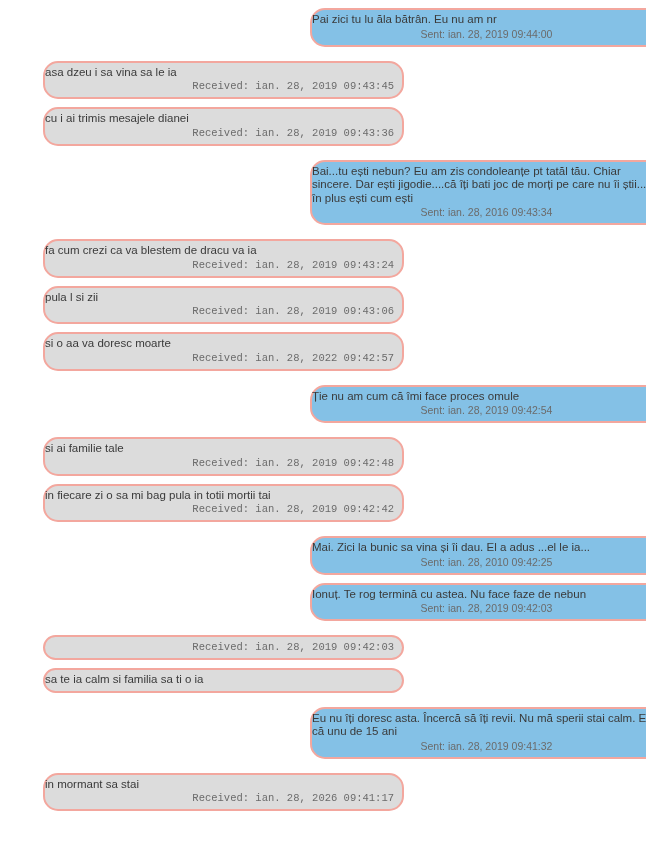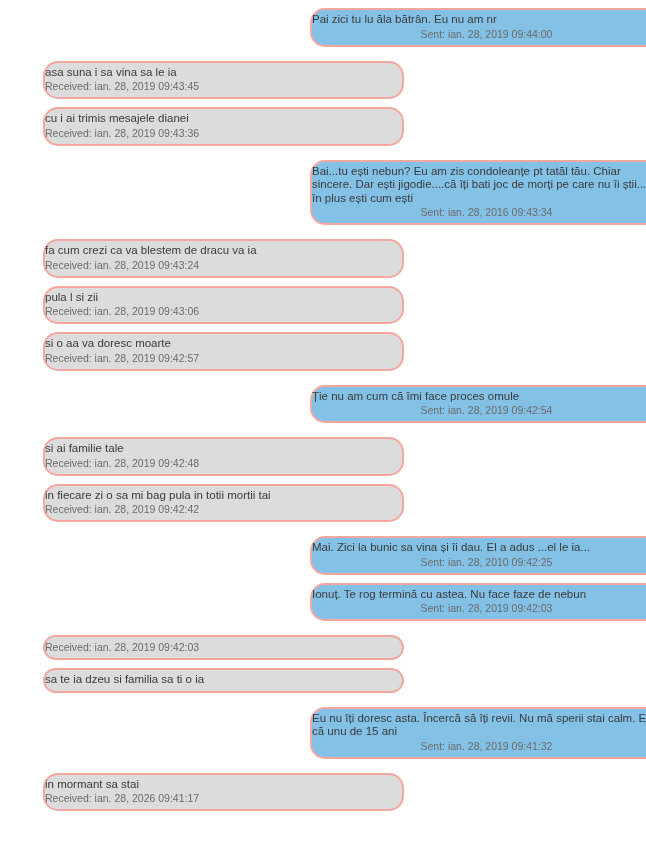--- a/index.html
+++ b/index.html
@@ -41,54 +41,54 @@
     color: #3a3a3a;
     word-wrap: break-word;
   }
   .msg-meta {
     font-size: 10.5px;
     line-height: 13px;
     color: #6b6b6b;
     margin-top: 1px;
   }
   .msg.sent .msg-meta { text-align: center; }
-  .msg.received .msg-meta { text-align: left; }
+  .msg.received .msg-meta { text-align: right; font-family: Liberation Mono, monospace; }
 </style>
 </head>
 <body>
 
 <div class="page">
   <div id="chat">
       <div class="msg sent">
     <div class="msg-text">Pai zici tu lu ăla bătrân. Eu nu am nr</div>
     <div class="msg-meta">Sent: ian. 28, 2019 09:44:00</div>
   </div>
       <div class="msg received new-group">
-    <div class="msg-text">asa suna i sa vina sa le ia</div>
+    <div class="msg-text">asa dzeu i sa vina sa le ia</div>
     <div class="msg-meta">Received: ian. 28, 2019 09:43:45</div>
   </div>
       <div class="msg received">
     <div class="msg-text">cu i ai trimis mesajele dianei</div>
     <div class="msg-meta">Received: ian. 28, 2019 09:43:36</div>
   </div>
       <div class="msg sent new-group">
     <div class="msg-text">Bai...tu ești nebun? Eu am zis condoleanțe pt tatăl tău. Chiar sincere. Dar ești jigodie....că îți bati joc de morți pe care nu îi știi...și în plus ești cum ești</div>
     <div class="msg-meta">Sent: ian. 28, 2016 09:43:34</div>
   </div>
       <div class="msg received new-group">
     <div class="msg-text">fa cum crezi ca va blestem de dracu va ia</div>
     <div class="msg-meta">Received: ian. 28, 2019 09:43:24</div>
   </div>
       <div class="msg received">
     <div class="msg-text">pula l si zii</div>
     <div class="msg-meta">Received: ian. 28, 2019 09:43:06</div>
   </div>
       <div class="msg received">
     <div class="msg-text">si o aa va doresc moarte</div>
-    <div class="msg-meta">Received: ian. 28, 2019 09:42:57</div>
+    <div class="msg-meta">Received: ian. 28, 2022 09:42:57</div>
   </div>
       <div class="msg sent new-group">
     <div class="msg-text">Ție nu am cum că îmi face proces omule</div>
     <div class="msg-meta">Sent: ian. 28, 2019 09:42:54</div>
   </div>
       <div class="msg received new-group">
     <div class="msg-text">si ai familie tale</div>
     <div class="msg-meta">Received: ian. 28, 2019 09:42:48</div>
   </div>
       <div class="msg received">
@@ -100,21 +100,21 @@
     <div class="msg-meta">Sent: ian. 28, 2010 09:42:25</div>
   </div>
       <div class="msg sent">
     <div class="msg-text">Ionuț. Te rog termină cu astea. Nu face faze de nebun</div>
     <div class="msg-meta">Sent: ian. 28, 2019 09:42:03</div>
   </div>
       <div class="msg received new-group">
     <div class="msg-meta">Received: ian. 28, 2019 09:42:03</div>
   </div>
       <div class="msg received">
-    <div class="msg-text">sa te ia dzeu si familia sa ti o ia</div>
+    <div class="msg-text">sa te ia calm si familia sa ti o ia</div>
   </div>
       <div class="msg sent new-group">
     <div class="msg-text">Eu nu îți doresc asta. Încercă să îți revii. Nu mă sperii stai calm. Ești că unu de 15 ani</div>
     <div class="msg-meta">Sent: ian. 28, 2019 09:41:32</div>
   </div>
       <div class="msg received new-group">
     <div class="msg-text">in mormant sa stai</div>
     <div class="msg-meta">Received: ian. 28, 2026 09:41:17</div>
   </div>
     </div>

